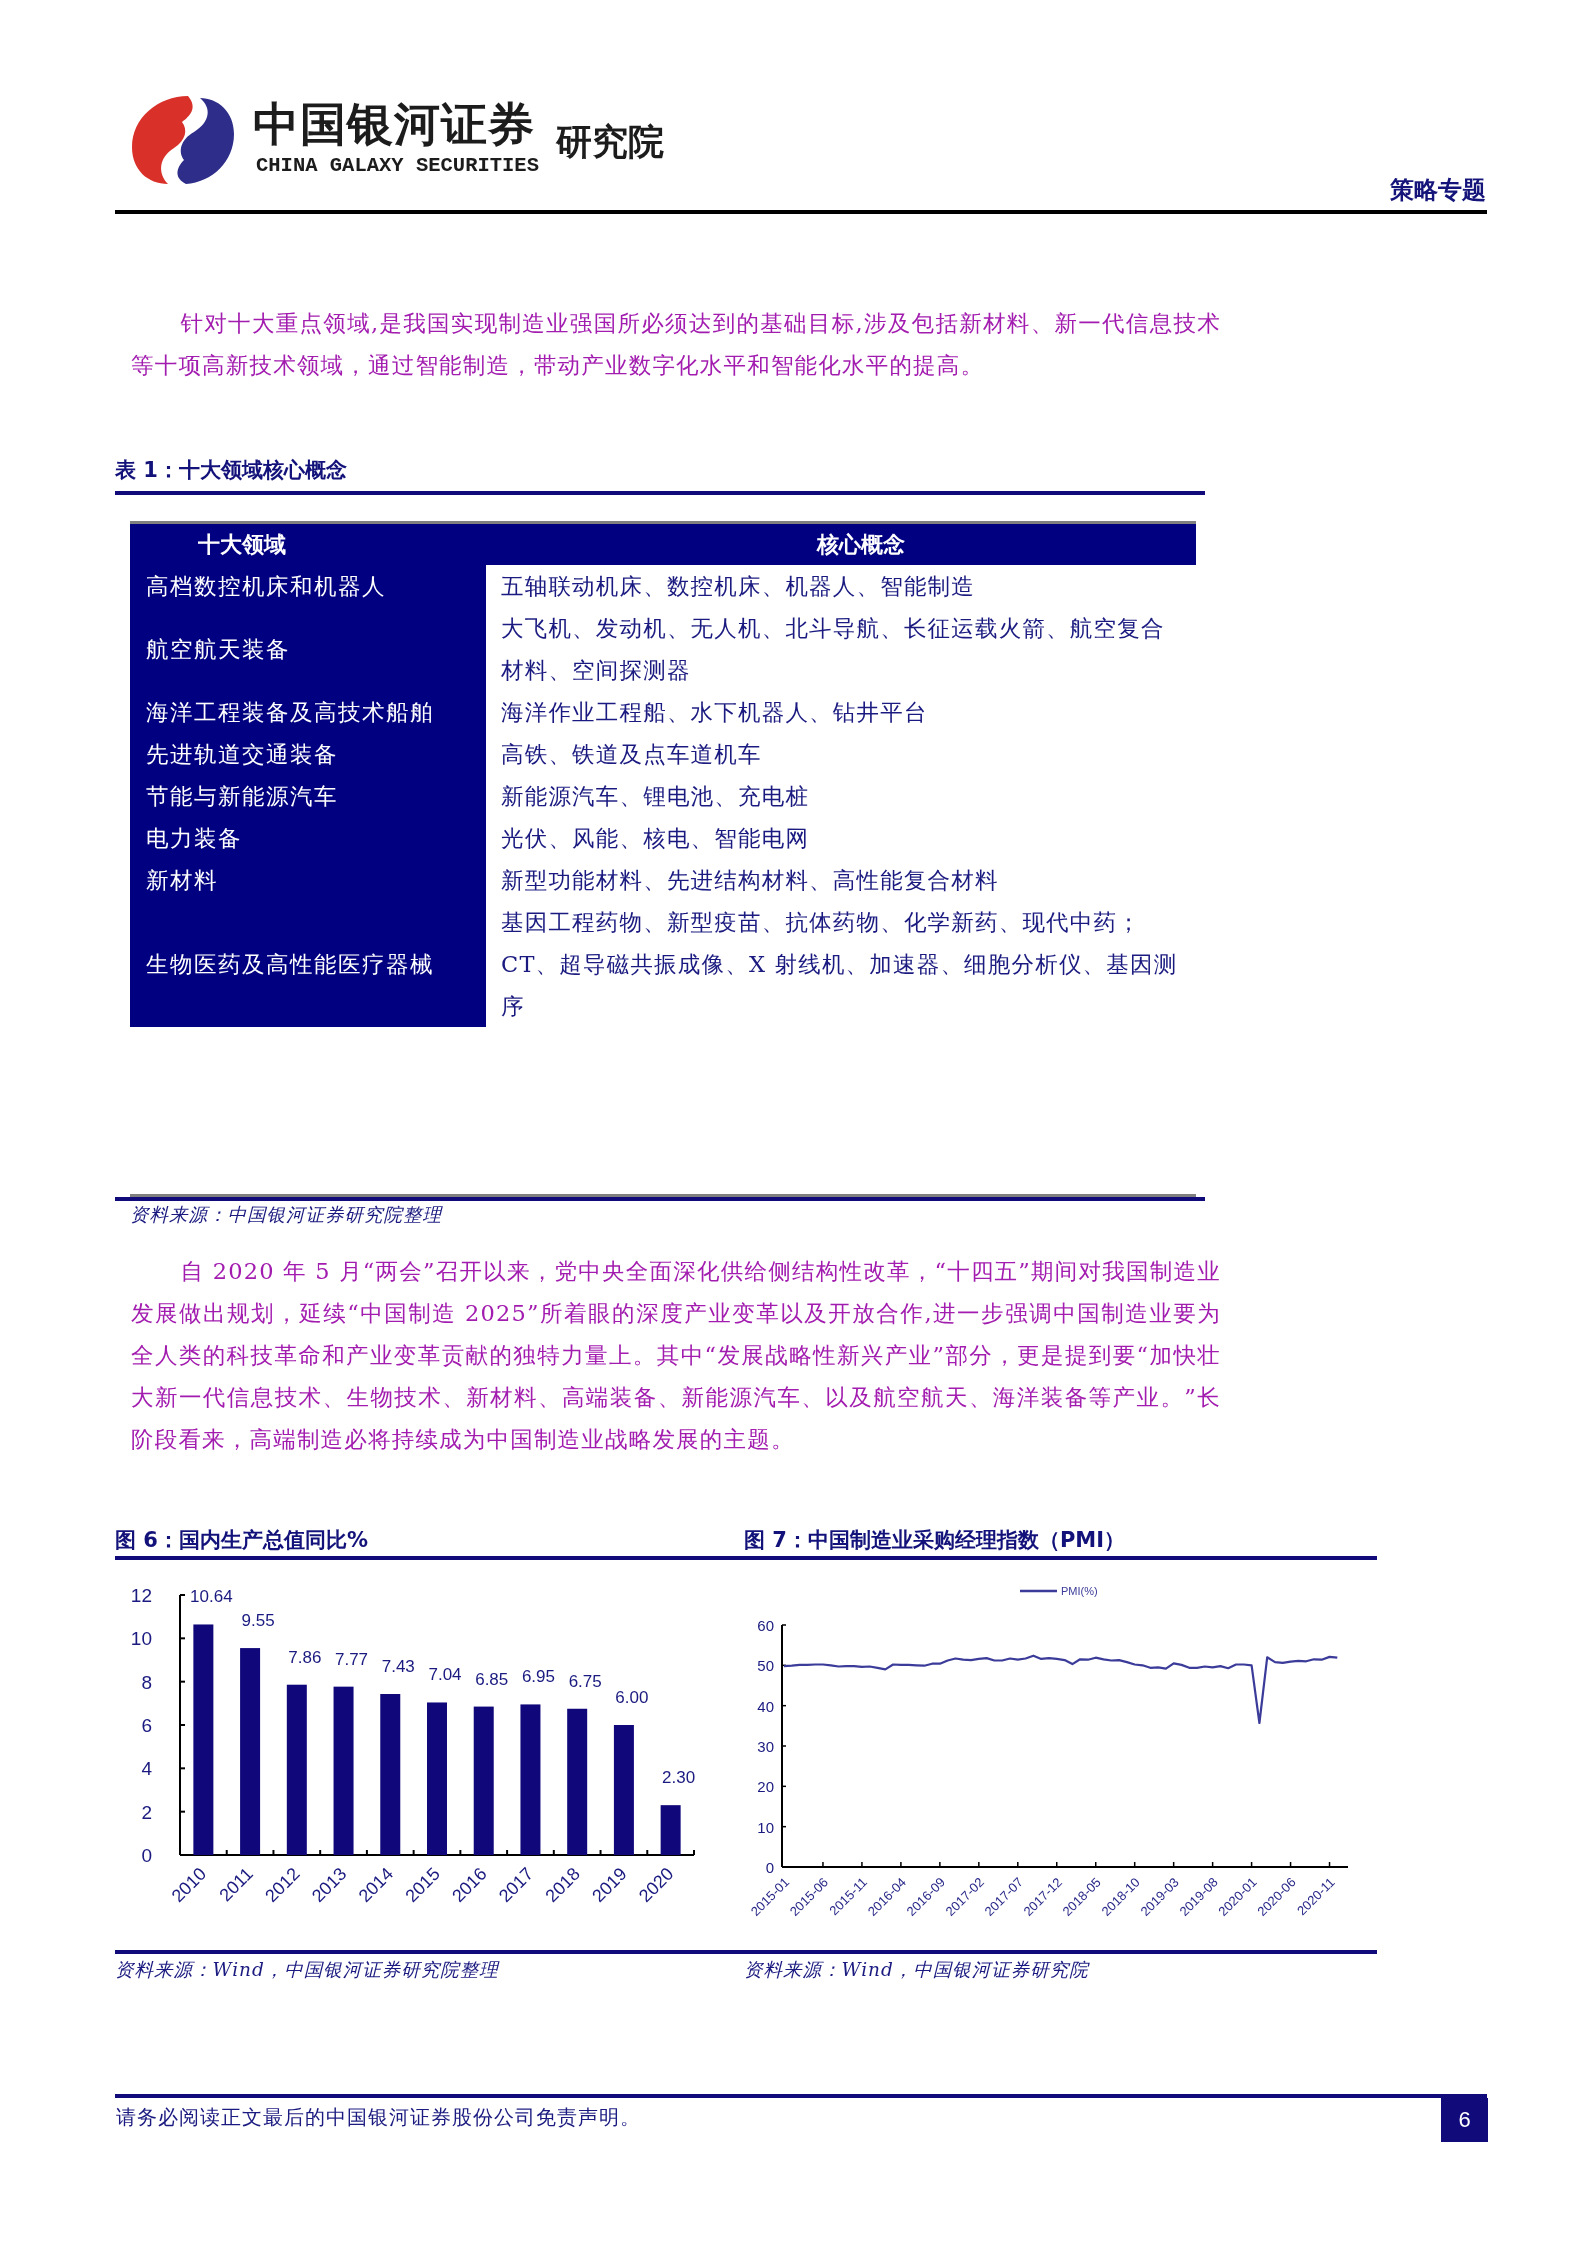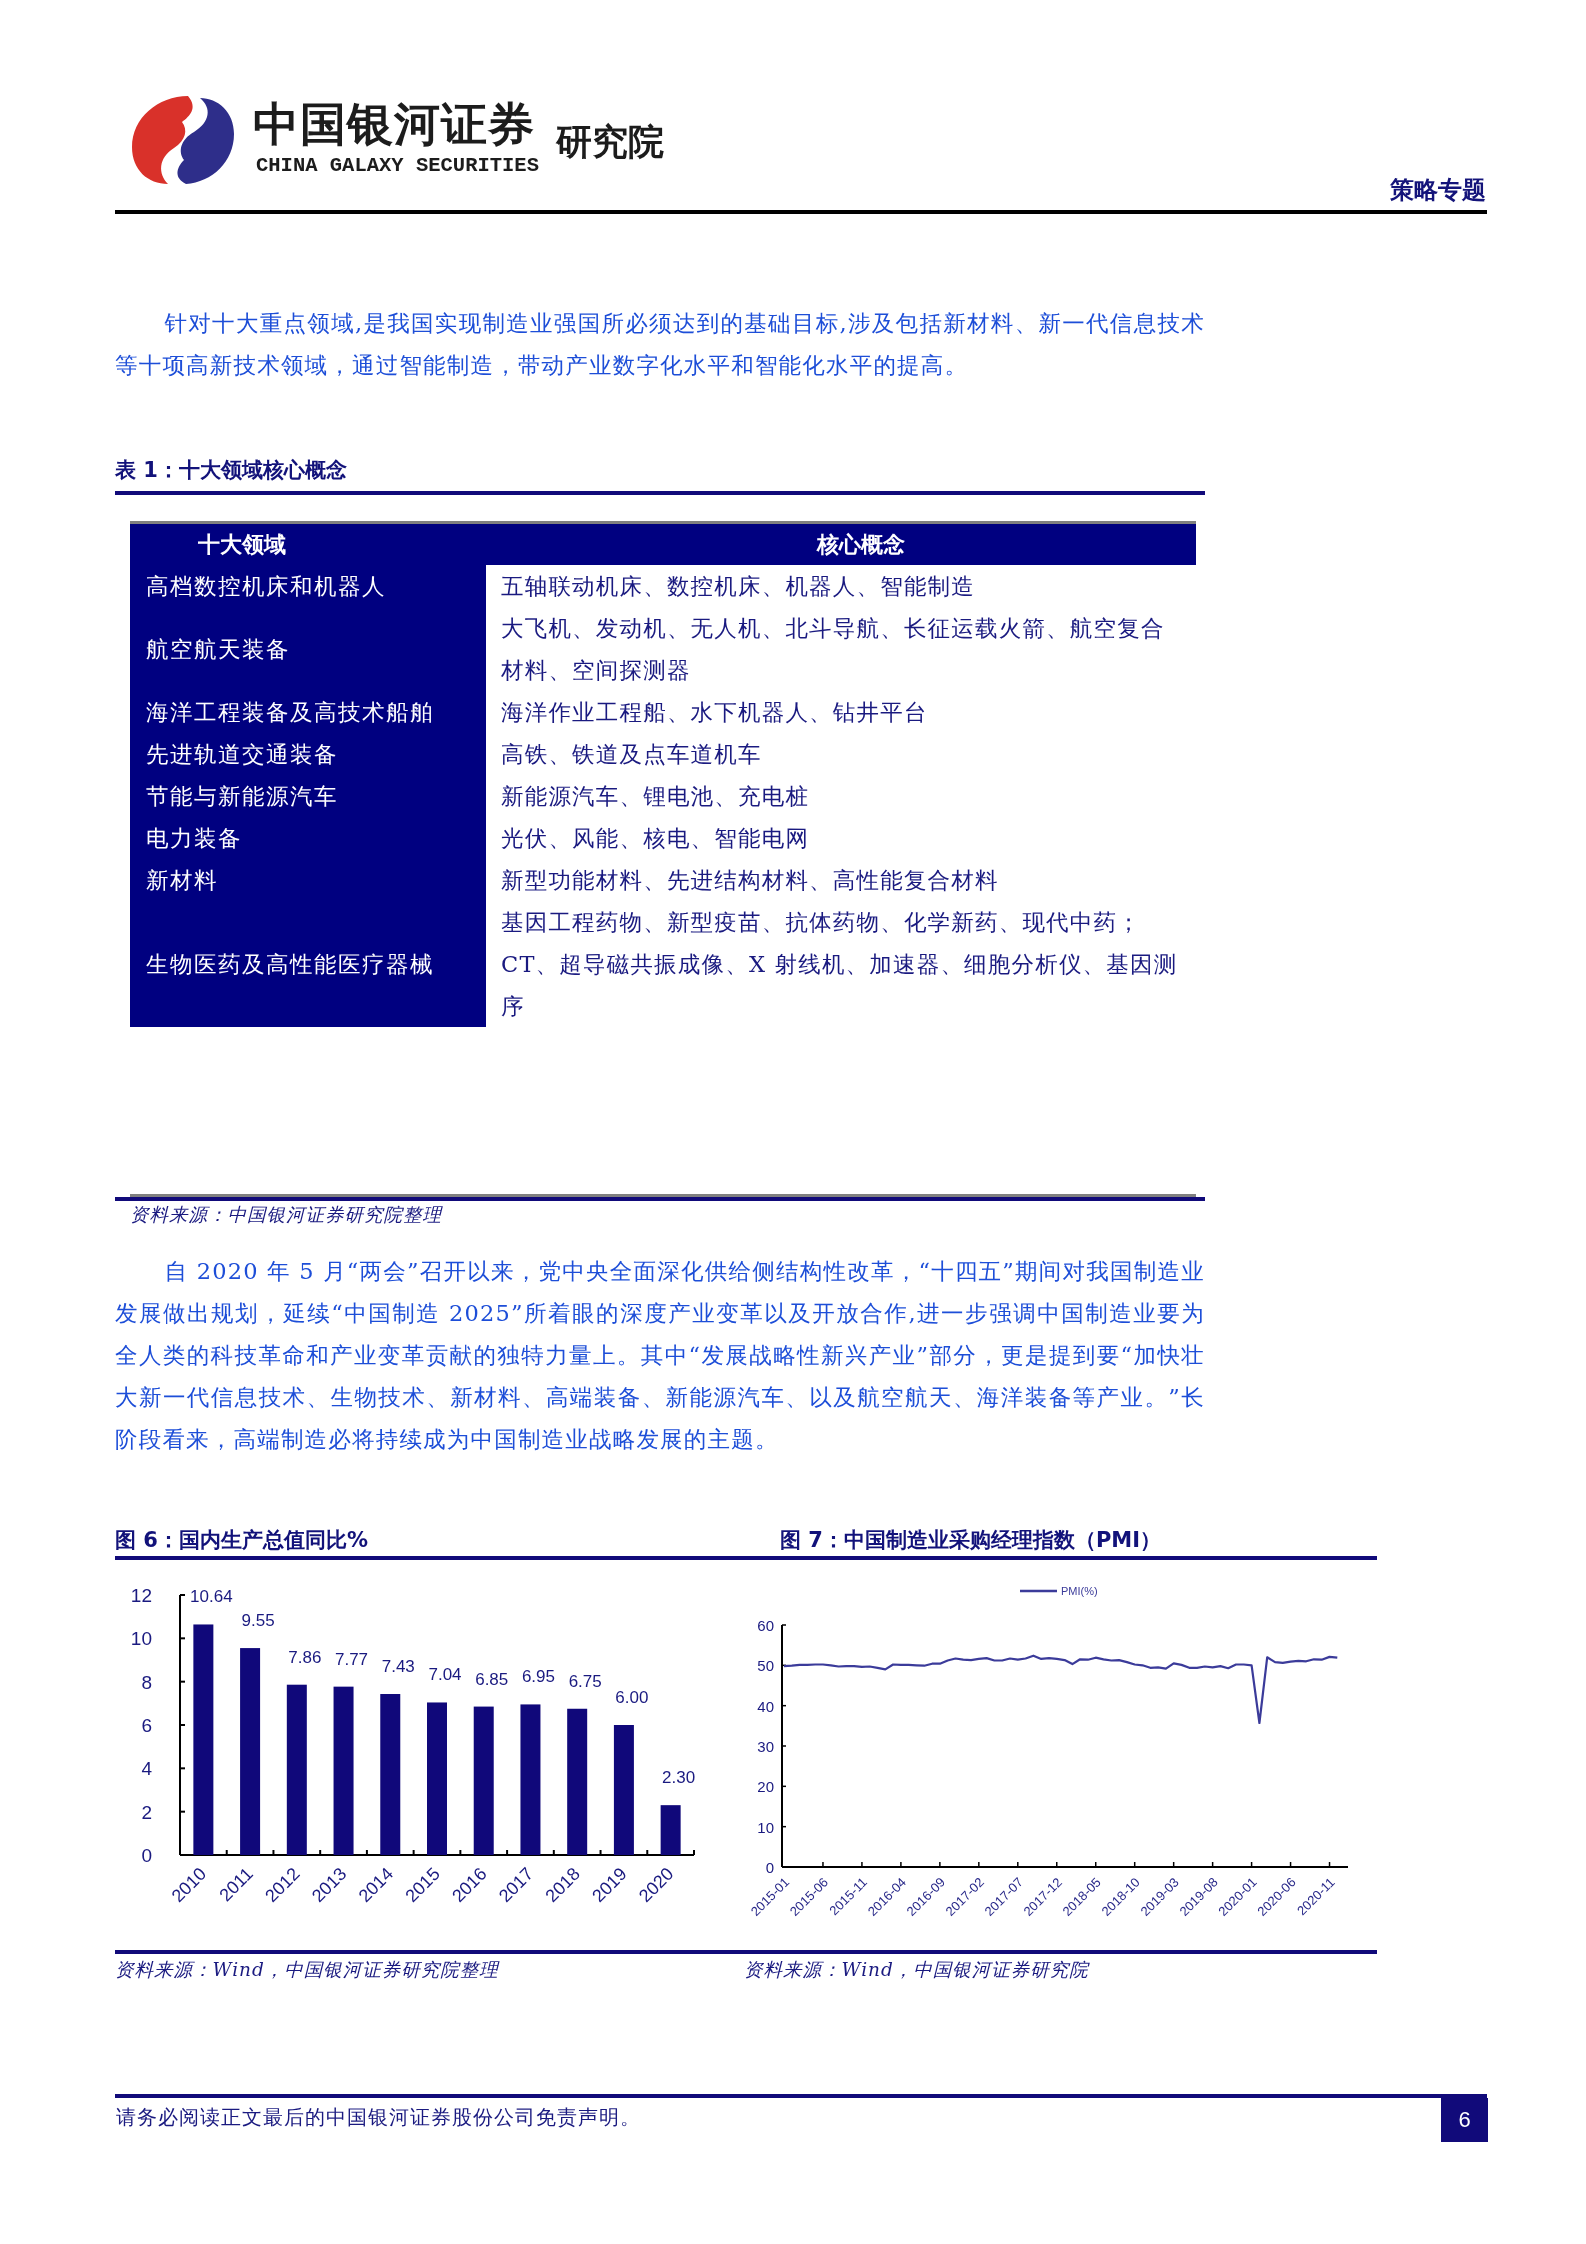--- a/index.html
+++ b/index.html
@@ -11,21 +11,21 @@
   .logo-cn { left: 253px; top: 98px; font-family: "DejaVu Sans", sans-serif; font-weight: bold;
              font-size: 46px; color: #1c1c1c; letter-spacing: 1px; line-height: 52px; }
   .logo-en { left: 256px; top: 154px; font-family: Liberation Mono, monospace; font-weight: bold;
              font-size: 20.5px; color: #1c1c1c; letter-spacing: 0px; }
   .logo-inst { left: 556px; top: 118px; font-family: "DejaVu Sans", sans-serif; font-weight: bold;
                font-size: 36px; color: #1c1c1c; }
   .header-tag { right: 100px; top: 174px; font-family: "DejaVu Sans", sans-serif; font-weight: bold;
                 font-size: 24px; color: #14147a; }
   .header-rule { left: 115px; top: 210px; width: 1372px; height: 4px; background: #000; }
 
-  .para { left: 115px; width: 1090px; font-size: 22.5px; line-height: 42px; color: #1d4ed8;
+  .para { left: 131px; width: 1090px; font-size: 22.5px; line-height: 42px; color: #a21caf;
           text-align: justify; letter-spacing: 1.2px; }
   .para p { margin: 0; text-indent: 2.2em; }
   .caption { font-family: "DejaVu Sans", sans-serif; font-weight: bold; font-size: 21px; color: #12127a; }
   .rule-navy { background: #110a7a; height: 4px; }
 
   
   .tbl { left: 130px; top: 524px; width: 1066px; border-collapse: collapse;
          font-size: 22.5px; color: #1a1a80; }
   .tbl-top { left: 130px; top: 521px; width: 1066px; height: 3px; background: #808080; }
   .tbl th { background: #000080; color: #fff; font-family: "DejaVu Sans", sans-serif; font-weight: bold;
@@ -114,21 +114,21 @@
 </table>
 <div class="abs tbl-bottom-gray"></div>
 <div class="abs tbl-bottom-navy"></div>
 <div class="abs source" style="left:130px; top:1202px;">资料来源：中国银河证券研究院整理</div>
 
 <div class="abs para" style="top:1250px;">
   <p>自 2020 年 5 月“两会”召开以来，党中央全面深化供给侧结构性改革，“十四五”期间对我国制造业发展做出规划，延续“中国制造 2025”所着眼的深度产业变革以及开放合作,进一步强调中国制造业要为全人类的科技革命和产业变革贡献的独特力量上。其中“发展战略性新兴产业”部分，更是提到要“加快壮大新一代信息技术、生物技术、新材料、高端装备、新能源汽车、以及航空航天、海洋装备等产业。”长阶段看来，高端制造必将持续成为中国制造业战略发展的主题。</p>
 </div>
 
 <div class="abs caption" style="left:115px; top:1526px;">图 6：国内生产总值同比%</div>
-<div class="abs caption" style="left:744px; top:1526px;margin-left:36px;">图 7：中国制造业采购经理指数（PMI）</div>
+<div class="abs caption" style="left:744px; top:1526px;">图 7：中国制造业采购经理指数（PMI）</div>
 <div class="abs rule-navy" style="left:115px; top:1556px; width:1262px;"></div>
 
 <svg class="abs chart-svg" id="gdp-chart" style="left:100px; top:1565px;" width="630" height="380" viewBox="0 0 630 380">
     <line x1="80" y1="30" x2="80" y2="290" stroke="#000" stroke-width="2"></line>
     <line x1="80" y1="290" x2="594" y2="290" stroke="#000" stroke-width="2"></line>
     <line x1="80" y1="290" x2="85" y2="290" stroke="#000" stroke-width="2"></line>
     <text x="52" y="297" text-anchor="end" font-size="19" fill="#1a1a80">0</text>
     <line x1="80" y1="246.66666666666669" x2="85" y2="246.66666666666669" stroke="#000" stroke-width="2"></line>
     <text x="52" y="253.66666666666669" text-anchor="end" font-size="19" fill="#1a1a80">2</text>
     <line x1="80" y1="203.33333333333334" x2="85" y2="203.33333333333334" stroke="#000" stroke-width="2"></line>

